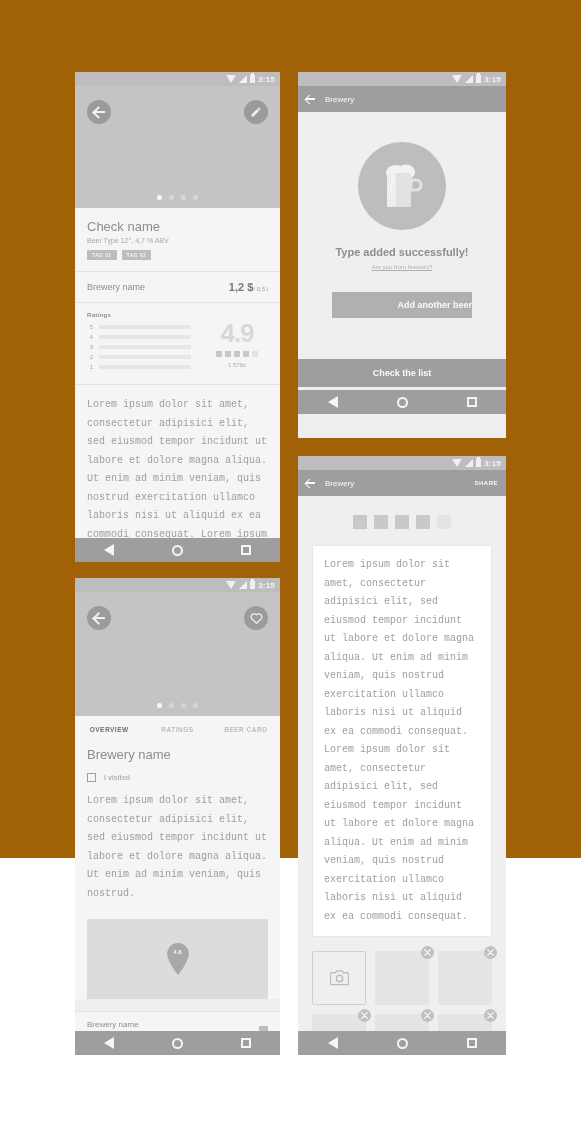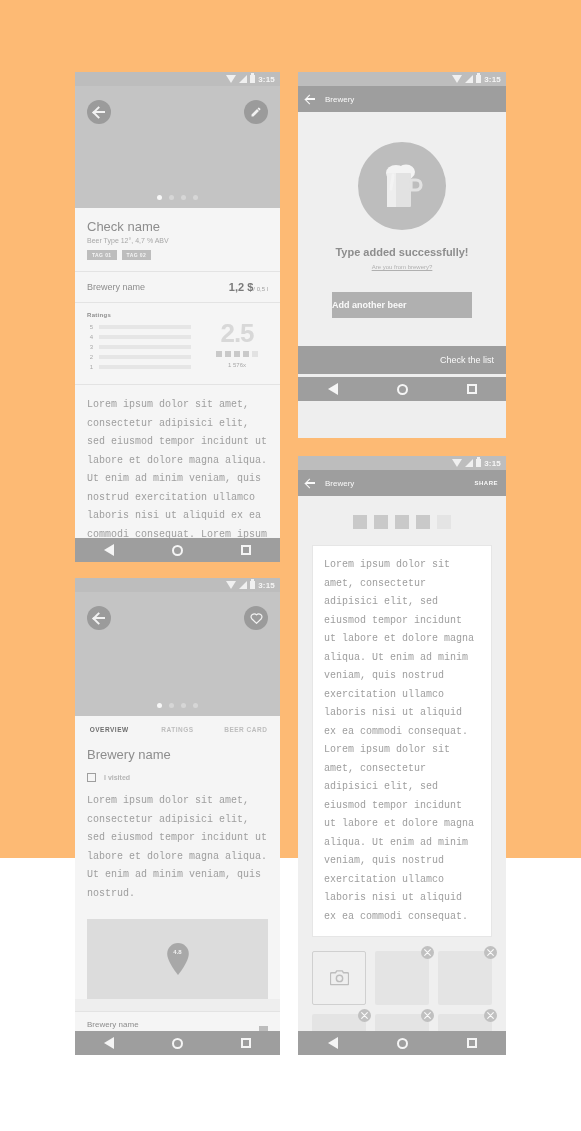--- a/index.html
+++ b/index.html
@@ -2,21 +2,21 @@
 <html><head>
 <meta charset="utf-8">
 <style>
   * { box-sizing: border-box; margin: 0; padding: 0; }
   html, body {
     width: 581px; height: 1131px;
     background: #ffffff;
     font-family: "Liberation Sans", sans-serif;
     overflow: hidden;
   }
-  .canvas { position: relative; width: 581px; height: 858px; background: #fdba74; }
+  .canvas { position: relative; width: 581px; height: 858px; background: #a16207; }
 
   .phone { position: absolute; background: #eeeeee; overflow: hidden; }
 
   
   .statusbar {
     height: 14px; background: #bdbdbd;
     display: flex; align-items: center; justify-content: flex-end;
     padding-right: 5px; gap: 3px;
   }
   .sb-wifi {
@@ -94,23 +94,23 @@
   .appbar-action { margin-left:auto; font-size:6px; font-weight:bold; color:#fafafa; letter-spacing:.5px; }
   .ab-arrow { position:relative; width:9px;height:1.5px;background:#fafafa; }
   .ab-arrow:before{content:"";position:absolute;left:0;top:-2.5px;width:6px;height:6px;
     border-left:1.5px solid #fafafa;border-bottom:1.5px solid #fafafa;transform:rotate(45deg);}
 
   .beer-circle { width:88px;height:88px;border-radius:50%;background:#bdbdbd;
                  display:flex;align-items:center;justify-content:center;margin:0 auto; }
   .success-title{ font-size:11px;color:#8d8d8d;font-weight:bold;text-align:center; }
   .success-link{ font-size:6px;color:#b0b0b0;text-decoration:underline;text-align:center;display:block; }
   .btn-primary{ background:#b0b0b0;color:#fafafa;font-size:9px;font-weight:bold;
-                text-align:left;padding:8px 0;width:140px;margin:0 auto; }
-  .btn-wide{ background:#9e9e9e;color:#fafafa;font-size:9px;font-weight:normal;
-             text-align:right;padding:9px 12px; }
+                text-align:right;padding:8px 0;width:140px;margin:13px auto; }
+  .btn-wide{ background:#9e9e9e;color:#fafafa;font-size:9px;font-weight:bold;
+             text-align:center;padding:9px 12px; }
 
   
   .tabs{ display:flex; background:#f5f5f5; }
   .tab{ flex:1; text-align:center; font-size:6.5px; font-weight:bold; color:#bdbdbd;
         letter-spacing:.5px; padding:10px 0 8px; }
   .tab.active{ color:#6e6e6e; }
   .chk{ width:9px;height:9px;border:1.5px solid #9e9e9e;display:inline-block; }
   .chk-label{ font-size:7px;color:#b5b5b5;font-weight:bold; }
   .map{ background:#dcdcdc; height:80px; display:flex; align-items:center; justify-content:center; }
   .pin{ position:relative; width:26px; height:34px; }
@@ -201,21 +201,21 @@
           <div class="bar-row">
             <span class="bar-num">2</span>
             <span class="bar-track"><span class="bar-fill" style="width:0%"></span></span>
           </div>
           <div class="bar-row">
             <span class="bar-num">1</span>
             <span class="bar-track"><span class="bar-fill" style="width:0%"></span></span>
           </div>
         </div>
         <div style="width:62px; padding-top:2px;">
-          <div class="big-score" style="text-align:center;">2.5</div>
+          <div class="big-score" style="text-align:center;">4.9</div>
           <div class="sq-stars" style="justify-content:center;">
             <span class="sq"></span>
             <span class="sq"></span>
             <span class="sq"></span>
             <span class="sq"></span>
             <span class="sq off"></span>
           </div>
           <div class="count">1 576x</div>
         </div>
       </div>

